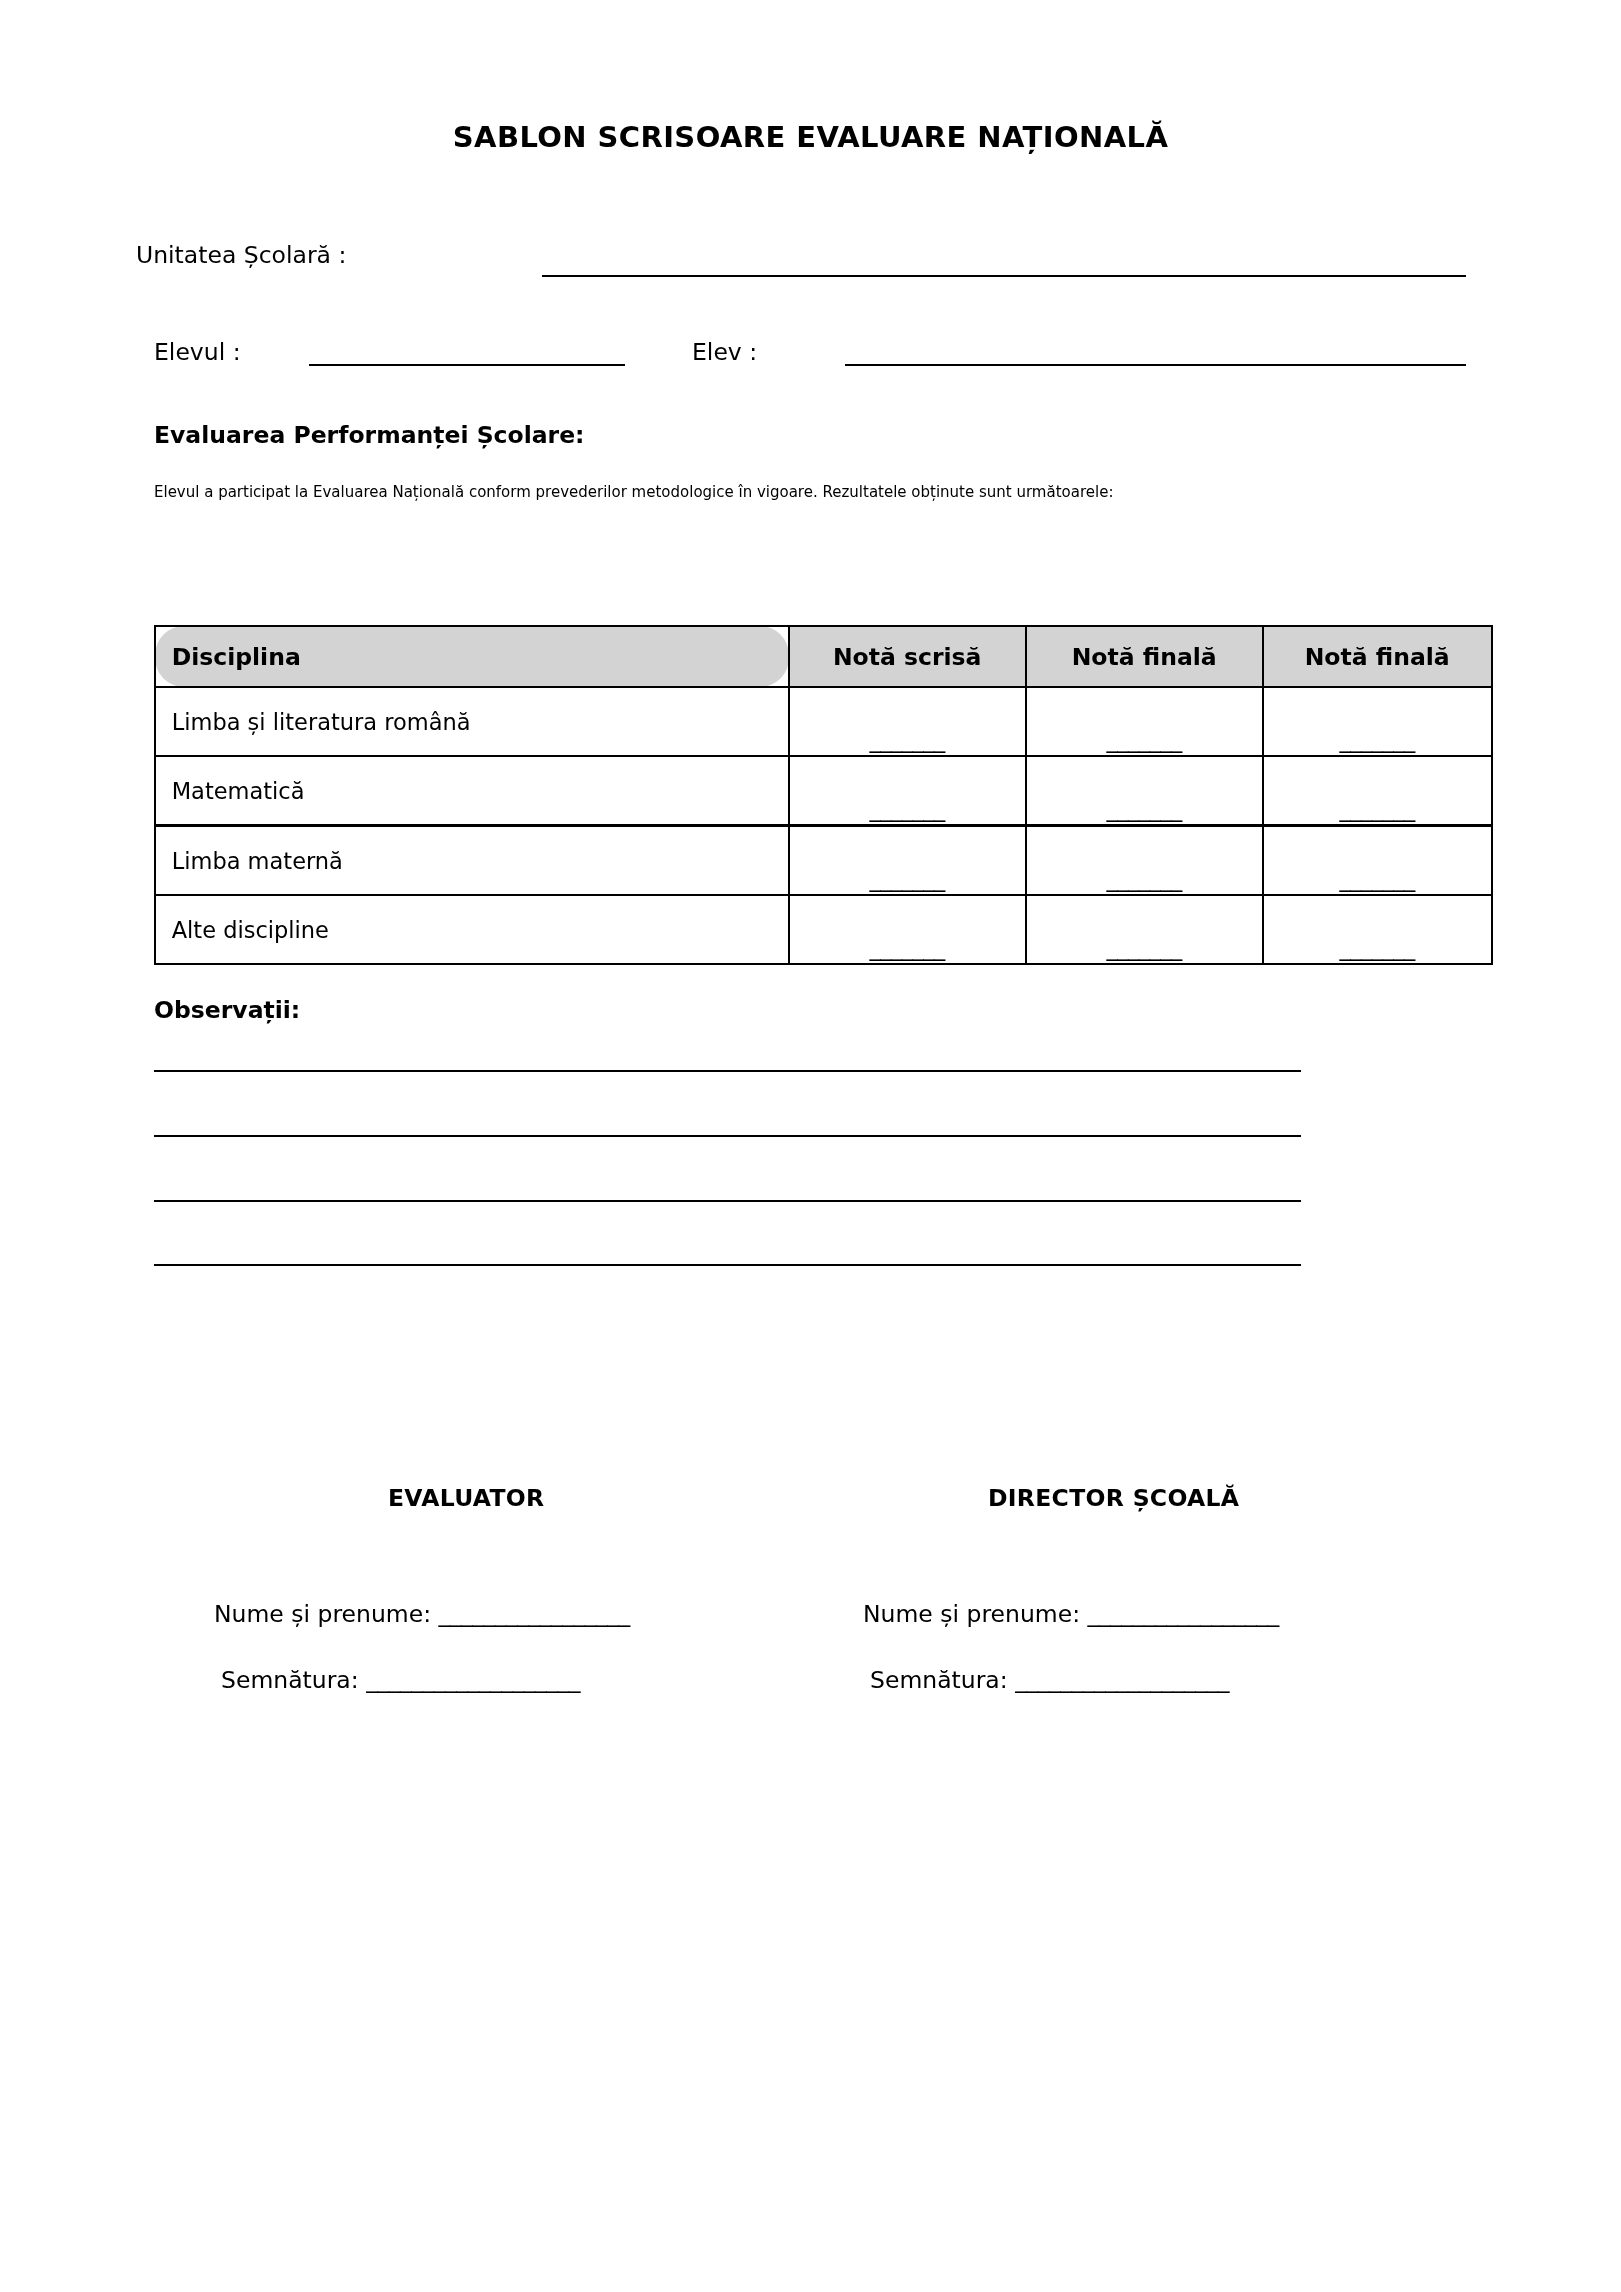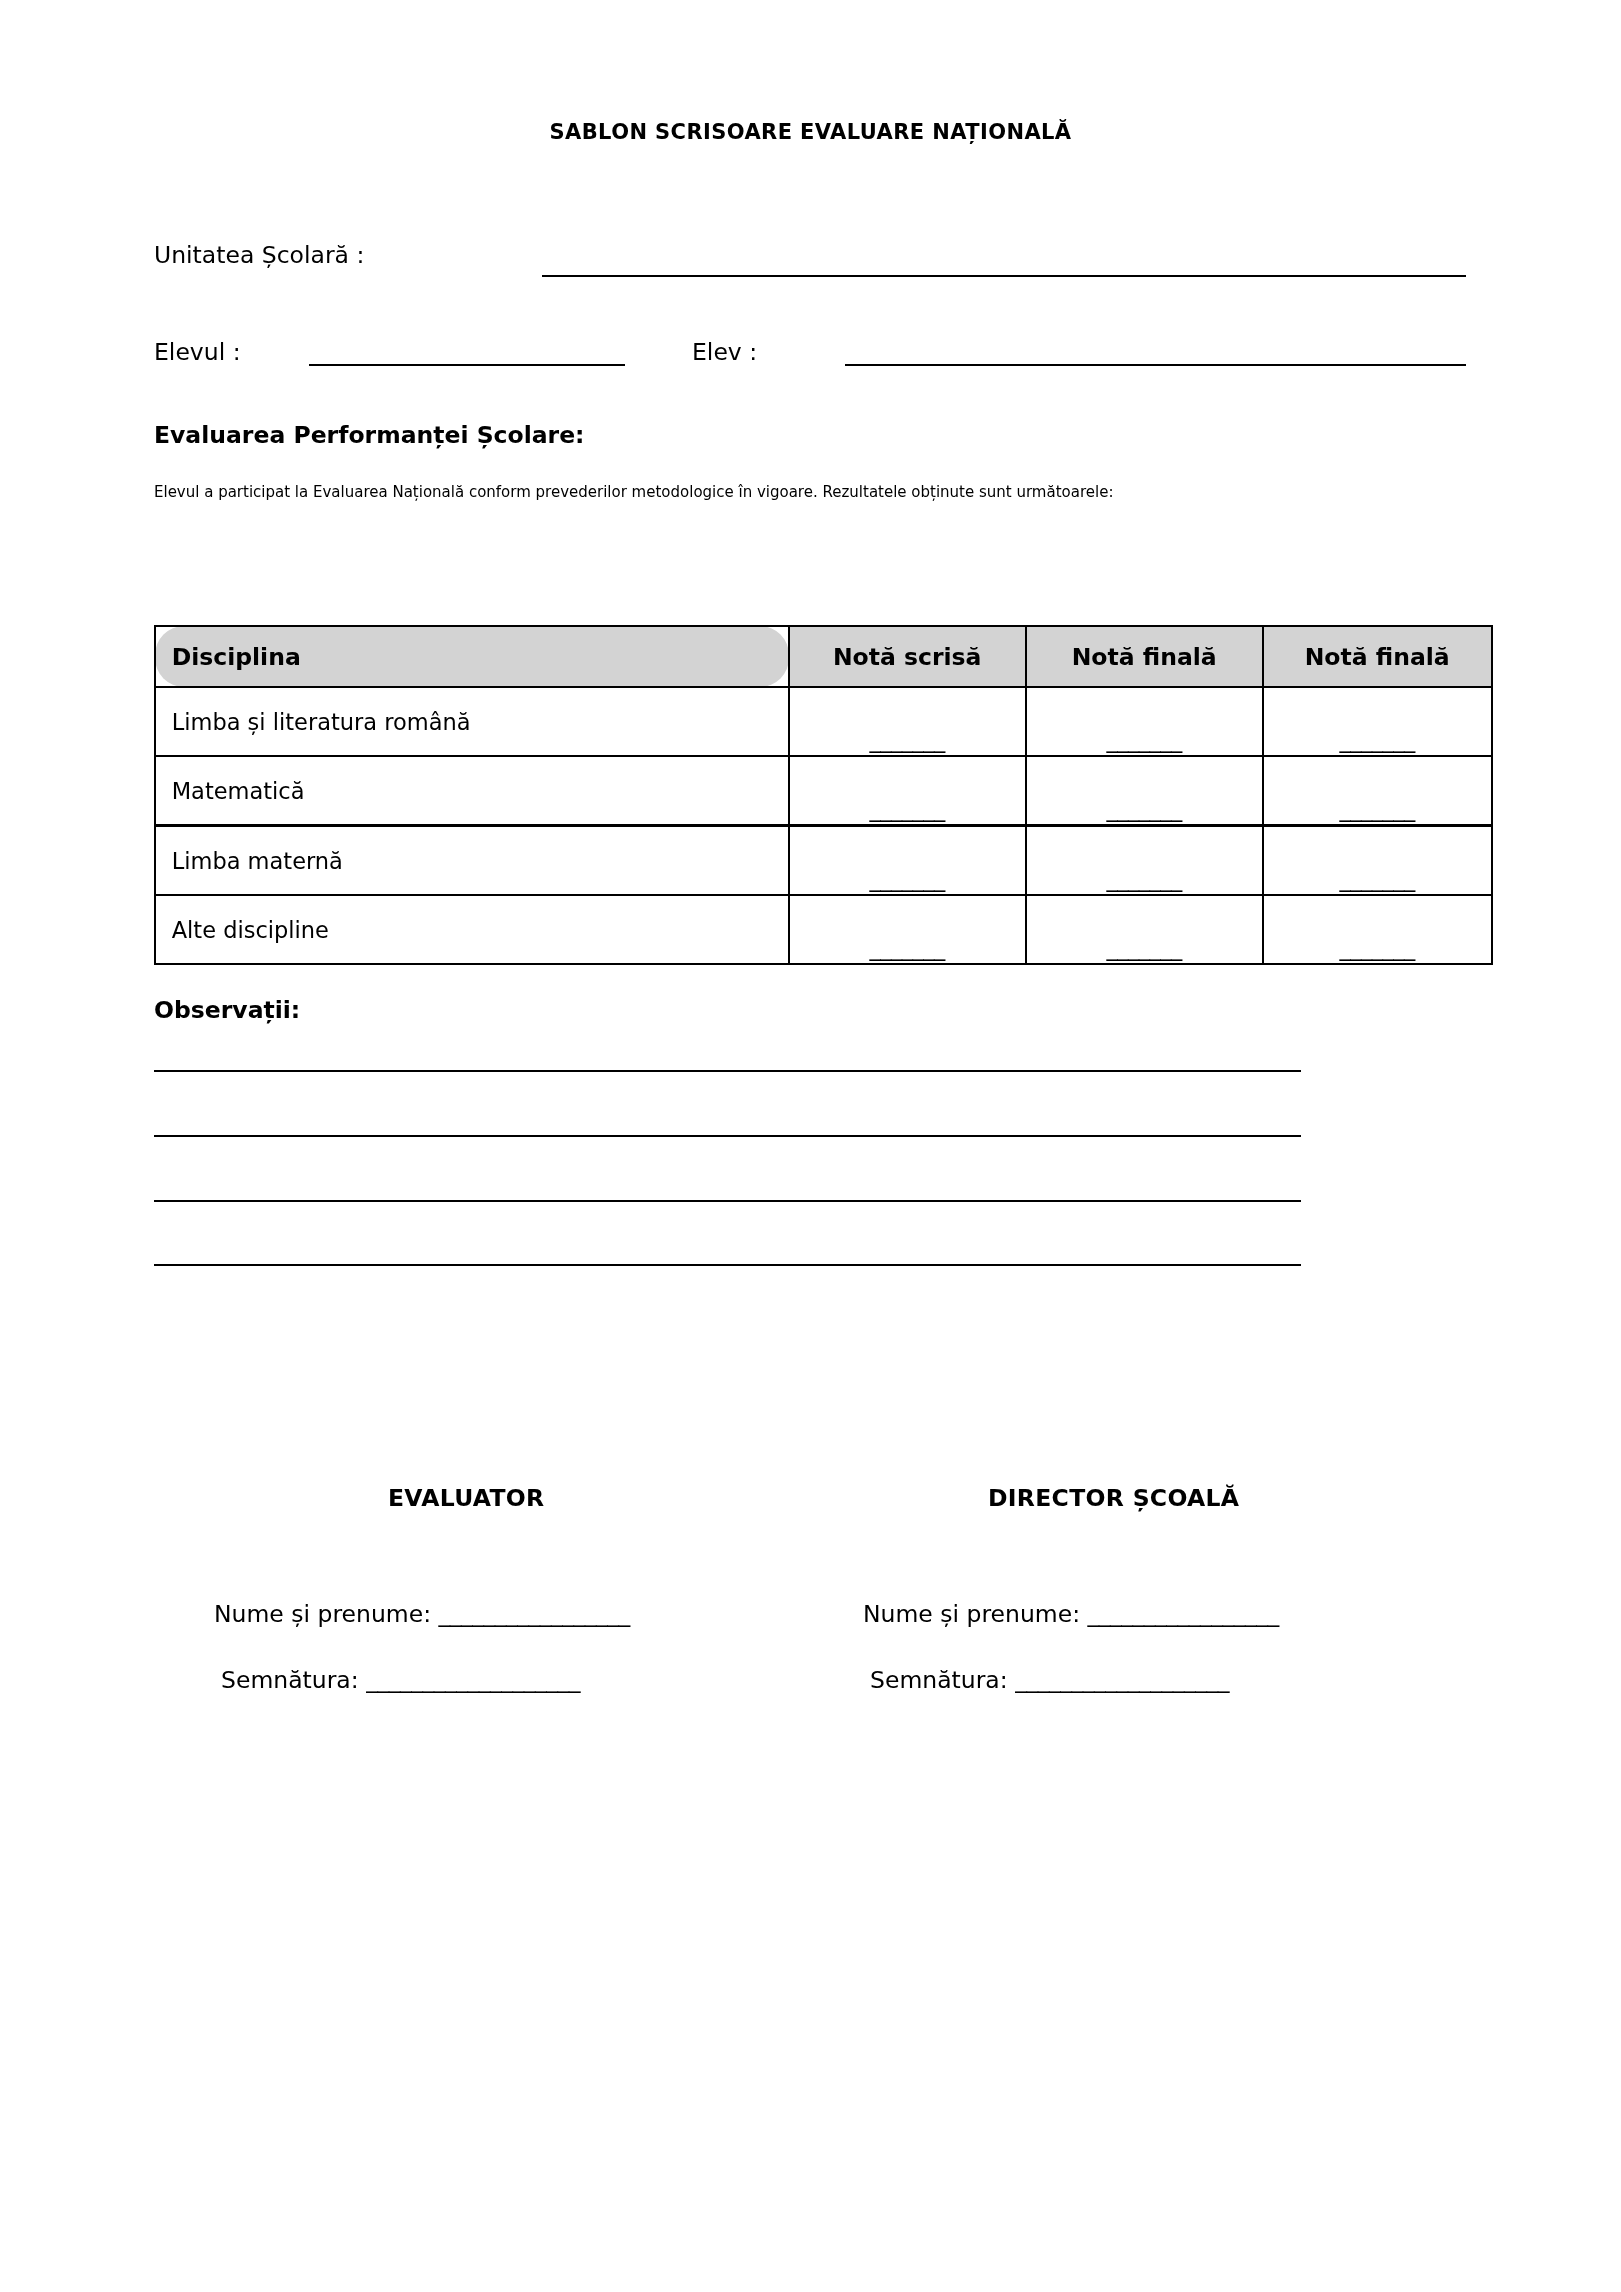--- a/index.html
+++ b/index.html
@@ -24,38 +24,38 @@
     background: #ffffff;
   }
 
   
   .doc-title {
     position: absolute;
     left: 0;
     top: 120px;
     width: 1621px;
     text-align: center;
-    font-size: 21px;
+    font-size: 29px;
     font-weight: bold;
     letter-spacing: 0.4px;
   }
 
   
   .field-label {
     position: absolute;
     font-size: 23.5px;
     white-space: nowrap;
   }
   .rule {
     position: absolute;
     height: 0;
     border-bottom: 2.9px solid #000;
   }
 
-  #lbl-unitate { left: 154px; top: 241px; }
+  #lbl-unitate { left: 136px; top: 241px; }
   #rule-unitate { left: 542px; top: 275px; width: 924px; }
 
   #lbl-clasa { left: 154px; top: 338px; }
   #rule-clasa { left: 309px; top: 364px; width: 316px; }
   #lbl-elev  { left: 692px; top: 338px; }
   #rule-elev { left: 845px; top: 364px; width: 621px; }
 
   
   .section-heading {
     position: absolute;

